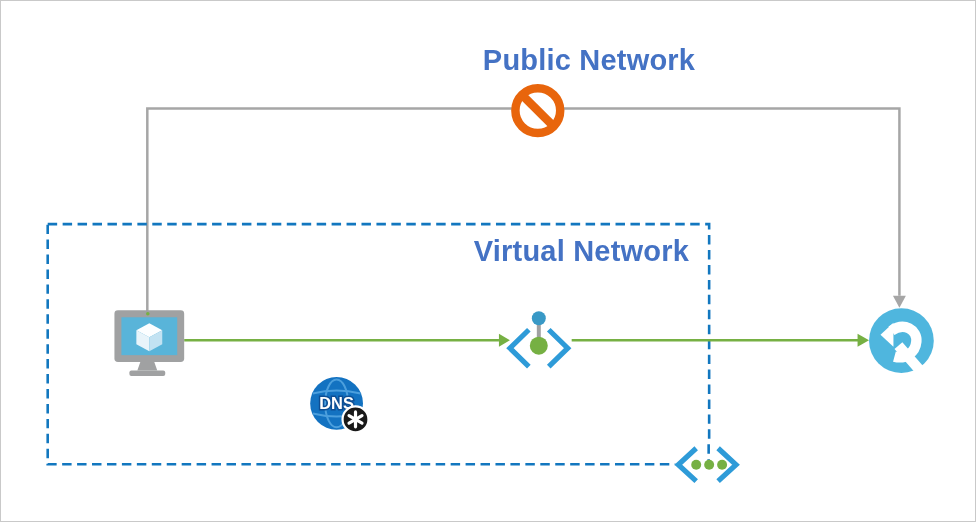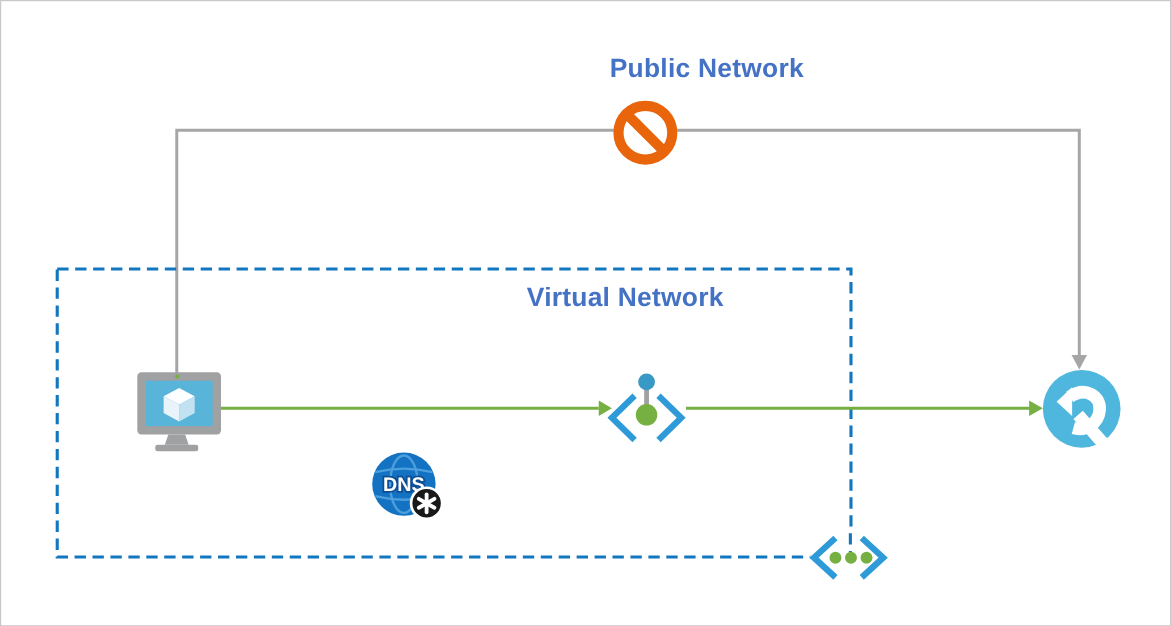--- a/index.html
+++ b/index.html
@@ -9,27 +9,27 @@
     box-sizing:border-box;
     border:1px solid #c9c9c9;
     background:#fff;
     font-family:"Liberation Sans", sans-serif;
     overflow:hidden;
   }
   .layer{position:absolute;left:0;top:0;width:100%;height:100%;}
   .net-label{
     position:absolute;
     color:var(--label-blue,#4472C4);
-    font-size:22px;
+    font-size:29px;
     font-weight:600;
     letter-spacing:0.2px;
     white-space:nowrap;
   }
   .public-label{left:438px;top:43px;width:300px;text-align:center;}
-  .virtual-label{left:438px;top:234px;width:250px;}
+  .virtual-label{left:438px;top:234px;width:250px;text-align:right;}
 
   
   .stroke-gray{stroke:var(--connector-gray,#A6A6A6);stroke-width:2.5;fill:none;}
   .fill-gray{fill:var(--connector-gray,#A6A6A6);}
   .vnet-border{stroke:var(--vnet-border-blue,#1277BF);stroke-width:2.6;fill:none;stroke-dasharray:9.5 5.5;}
   .stroke-green{stroke:var(--flow-green,#76B043);stroke-width:2.6;fill:none;}
   .fill-green{fill:var(--flow-green,#76B043);}
   .bracket{stroke:var(--endpoint-bracket-blue,#2E9BD8);stroke-width:5.2;fill:none;stroke-linejoin:miter;}
   .blocked-ring{fill:#fff;stroke:var(--blocked-orange,#E8650C);stroke-width:8.5;}
   .blocked-slash{stroke:var(--blocked-orange,#E8650C);stroke-width:8.5;}

